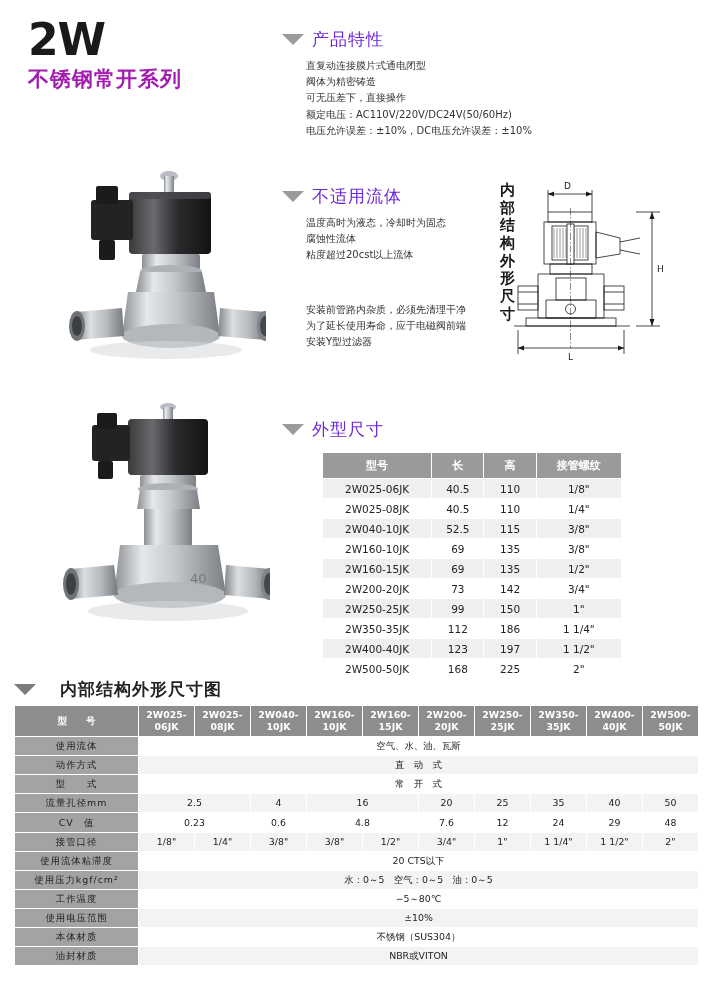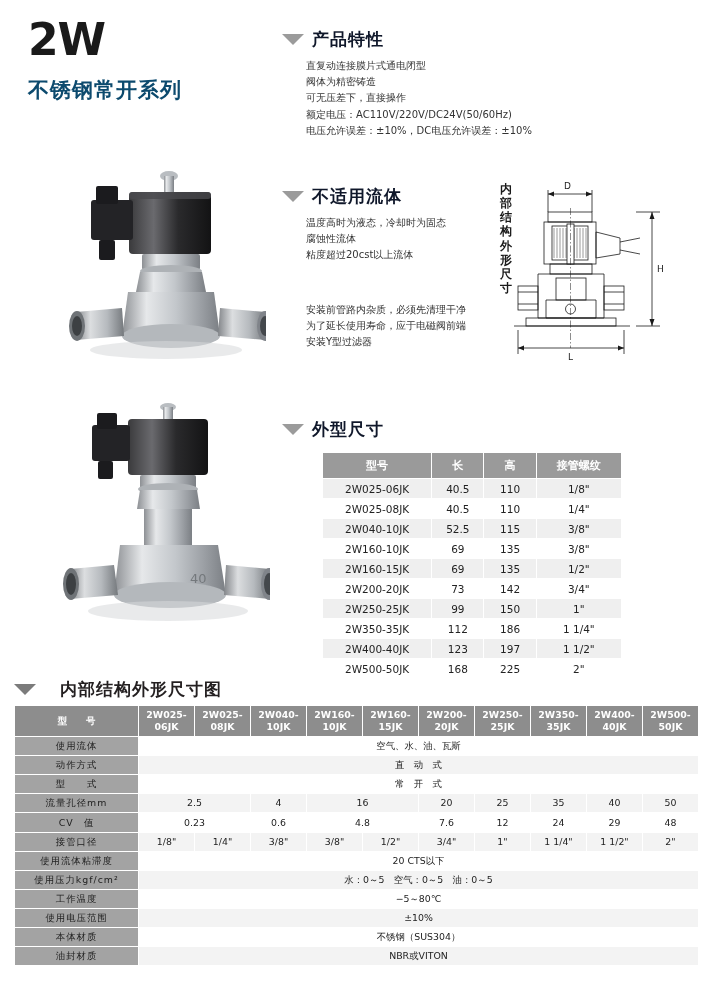--- a/index.html
+++ b/index.html
@@ -13,46 +13,46 @@
   }
   .page{position:relative;width:618px;height:982px;}
 
   
   .left-col{position:absolute;left:28px;top:18px;width:250px;}
   .title-main{
     font-size:44px;font-weight:bold;letter-spacing:-1px;line-height:1;
     color:#1a1a1a;
   }
   .title-sub{
-    margin-top:14px;font-size:21px;font-weight:bold;color:#0c4a6e;
+    margin-top:3px;font-size:21px;font-weight:bold;color:#a21caf;
     letter-spacing:1px;
   }
 
   
   .photo{position:absolute;}
   .photo1{left:36px;top:140px;width:230px;height:240px;}
   .photo2{left:40px;top:385px;width:230px;height:250px;}
 
   
   .sec{position:absolute;}
   .sec-head{display:flex;align-items:center;gap:8px;}
   .tri{
     width:0;height:0;border-left:11px solid transparent;border-right:11px solid transparent;
     border-top:11px solid #9b9b9b;
     display:inline-block;
   }
-  .sec-title{font-size:17px;font-weight:bold;color:#0f172a;letter-spacing:1px;}
+  .sec-title{font-size:17px;font-weight:normal;color:#6d28d9;letter-spacing:1px;}
   .sec-body{margin-top:7px;margin-left:24px;font-size:10px;line-height:1.62;color:#333;}
   .sec-body div{white-space:nowrap;}
 
   
   .draw-wrap{position:absolute;left:500px;top:178px;width:190px;height:220px;}
   .draw-label{
     position:absolute;left:500px;top:182px;width:14px;
-    font-size:12px;font-weight:bold;line-height:1.18;color:#1a1a1a;
+    font-size:15px;font-weight:bold;line-height:1.18;color:#1a1a1a;
     letter-spacing:0;
   }
 
   
   .dim-table{position:absolute;left:322px;top:452px;width:300px;border-collapse:collapse;}
   .dim-table th{
     background:#9a9a9a;color:#fff;font-size:11px;font-weight:bold;
     padding:5px 0;text-align:center;border:1px solid #ffffff;
   }
   .dim-table td{

